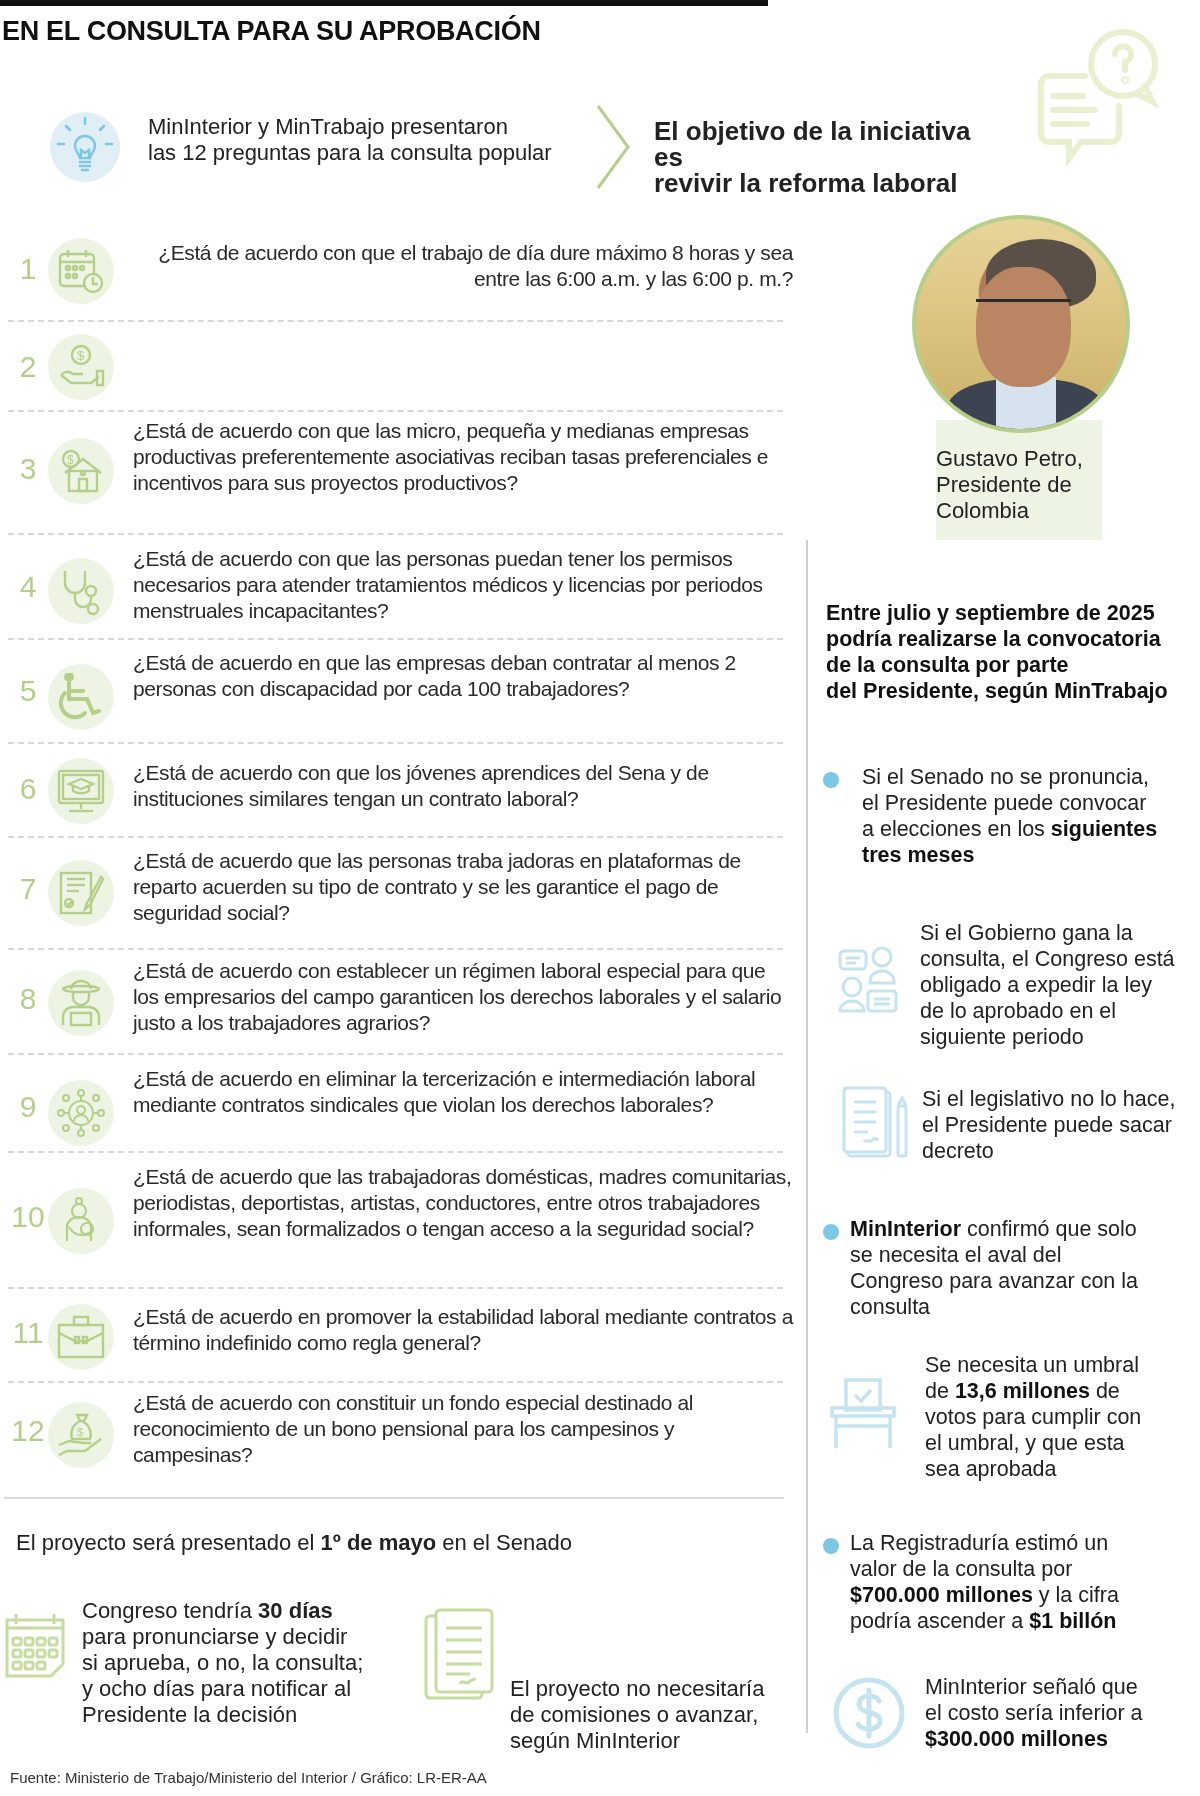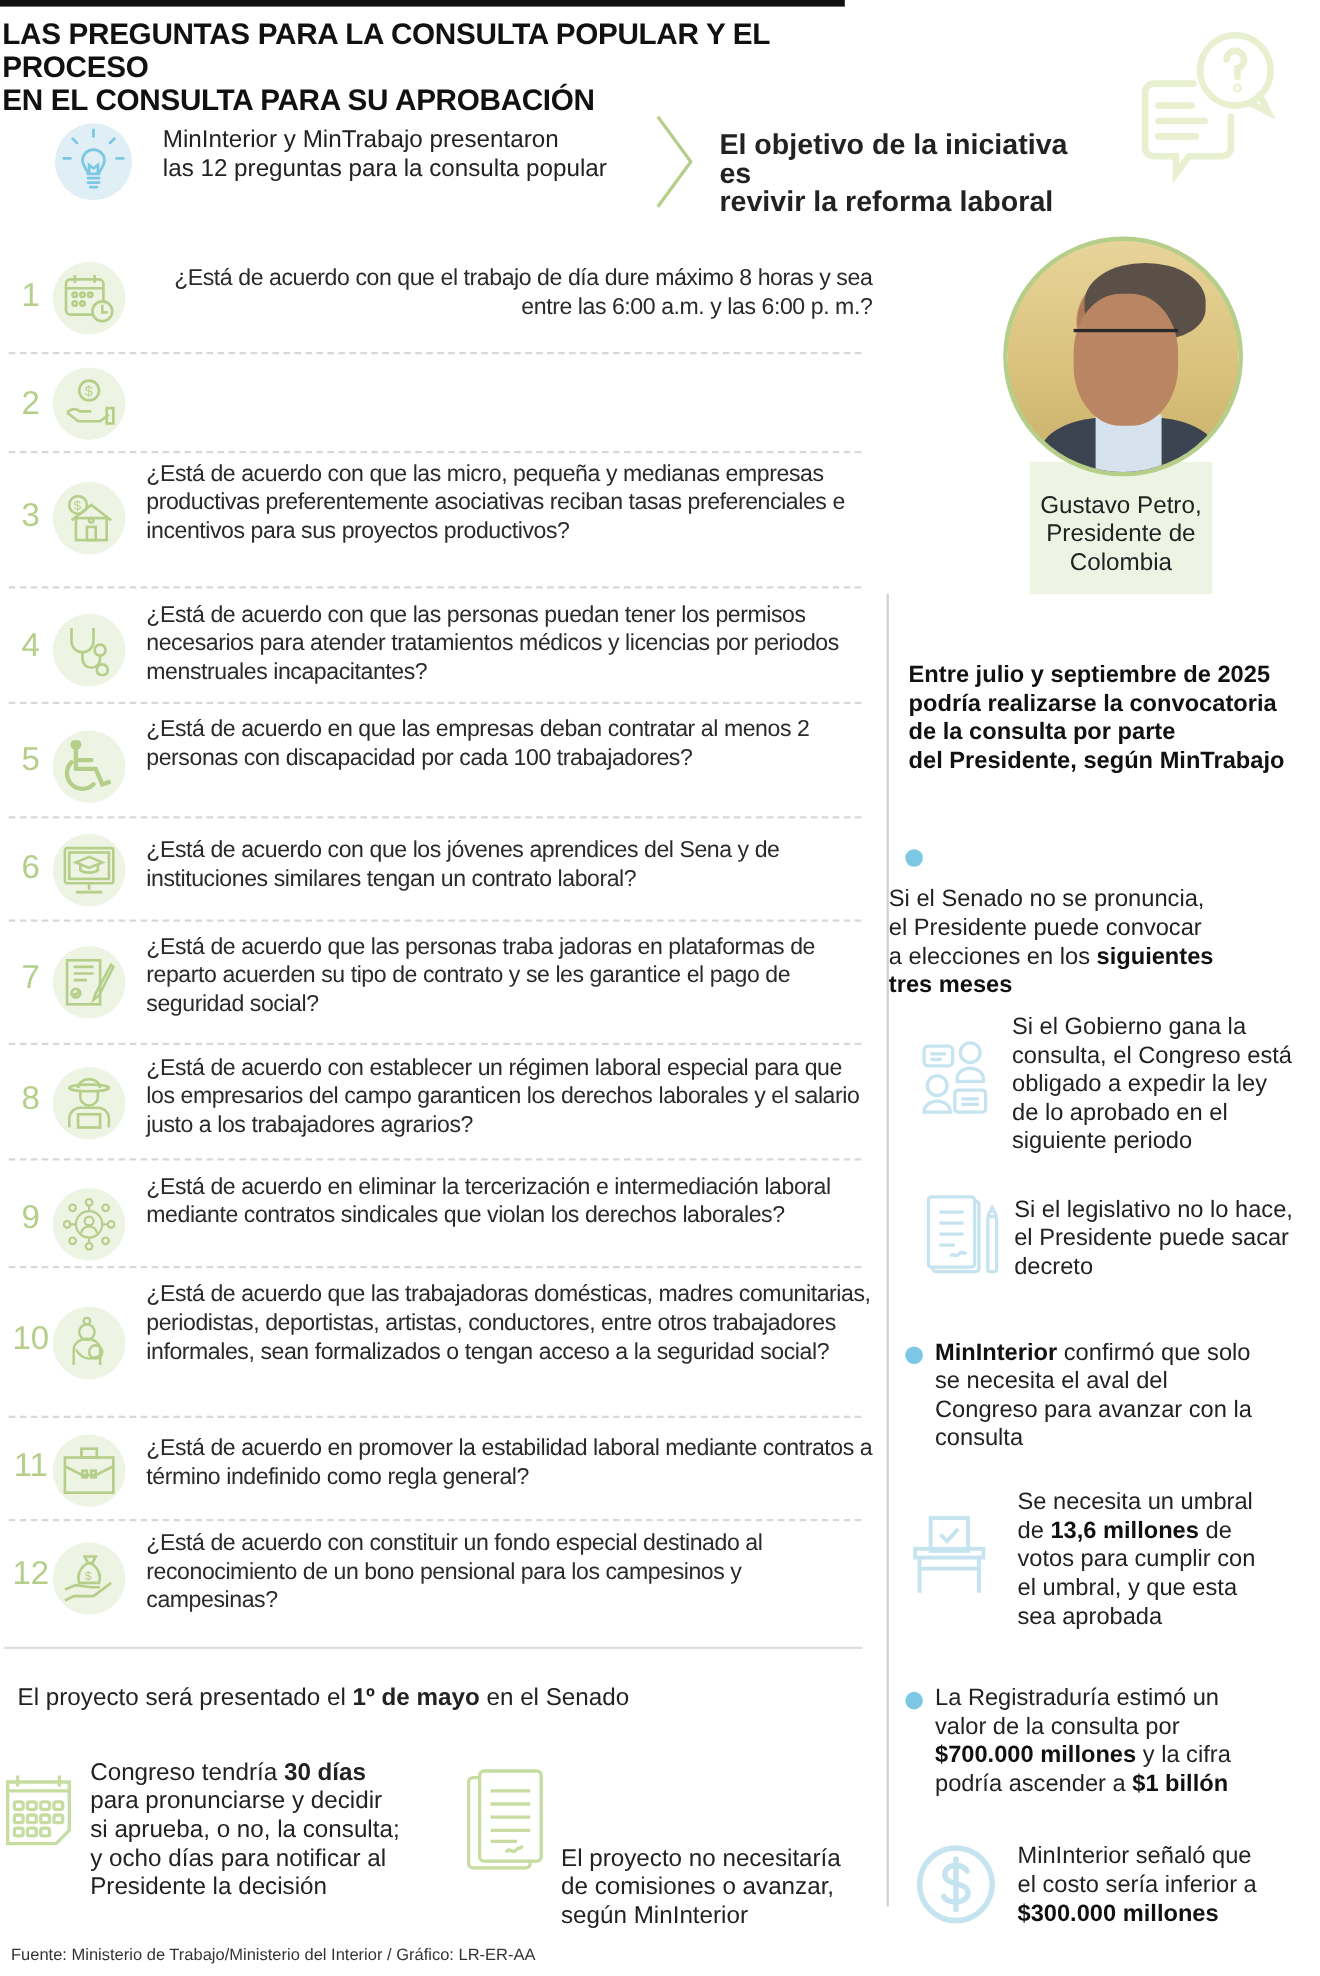--- a/index.html
+++ b/index.html
@@ -28,40 +28,39 @@
   .photo { left:912px; top:215px; width:210px; height:210px; border-radius:50%;
            border:4px solid #b5cf8a; overflow:hidden;
            background: radial-gradient(circle at 50% 35%, #b07a58 0 24%, transparent 25%),
                        linear-gradient(180deg,#e8d49a 0%, #d9c07a 60%, #c9b06a 100%); }
   .photo .hair { position:absolute; left:70px; top:20px; width:110px; height:70px; border-radius:50% 50% 40% 40%; background:#5a5048; }
   .photo .face { position:absolute; left:60px; top:48px; width:95px; height:120px; border-radius:45%; background:#b98562; }
   .photo .glasses { position:absolute; left:60px; top:80px; width:95px; height:18px; border-top:3px solid #2a2a2a; }
   .photo .suit { position:absolute; left:30px; top:160px; width:160px; height:80px; border-radius:40% 40% 0 0; background:#3b4450; }
   .photo .shirt { position:absolute; left:80px; top:158px; width:60px; height:60px; background:#d6e2ee; }
   .caption-box { left:936px; top:420px; width:166px; height:120px; background:#eef4e3; }
-  .caption { left:936px; top:446px; width:166px; text-align:center; font-size:22px; line-height:26px; color:#222; }
+  .caption { left:936px; top:446px; width:166px; font-size:22px; line-height:26px; color:#222; }
 
   .vline { left:806px; top:540px; width:2px; height:1193px; background:#cfcfcf; }
   .headline { left:826px; top:600px; width:380px; font-weight:bold; font-size:21.5px; line-height:26px; color:#111; }
 
   .bullet { position:absolute; width:16px; height:16px; border-radius:50%; background:#7cc8e4; }
   .rtext { position:absolute; font-size:21.5px; line-height:26px; color:#222; }
   .rtext b { color:#111; }
   .ricon { position:absolute; }
 
   .senado { left:16px; top:1530px; font-size:22px; line-height:26px; color:#222; }
   .bottom-text { position:absolute; font-size:22px; line-height:26px; color:#222; }
   .fuente { left:10px; top:1769px; font-size:15px; color:#333; }
 </style>
 </head>
 <body>
 
 <div class="abs topbar"></div>
 <div class="abs title">
-  <div>LAS PREGUNTAS PARA LA CONSULTA POPULAR Y EL PROCESO</div>
   <div>EN EL CONSULTA PARA SU APROBACIÓN</div>
 </div>
 
 <div class="abs intro-icon">
   <svg width="70" height="70" viewBox="0 0 70 70" fill="none" stroke="#7cc8e4" stroke-width="2.5" stroke-linecap="round">
     <line x1="35" y1="6" x2="35" y2="12"></line>
       <line x1="16" y1="14" x2="20" y2="18"></line>
       <line x1="54" y1="14" x2="50" y2="18"></line>
     <line x1="8" y1="32" x2="14" y2="32"></line>
       <line x1="56" y1="32" x2="62" y2="32"></line>
@@ -309,21 +308,21 @@
 
 <div class="abs vline"></div>
 <div class="abs headline">
   <div>Entre julio y septiembre de 2025</div>
   <div>podría realizarse la convocatoria</div>
   <div>de la consulta por parte</div>
   <div>del Presidente, según MinTrabajo</div>
 </div>
 
 <div class="bullet" style="left:823px;top:772px;"></div>
-<div class="rtext" style="left:808px;top:764px;margin-top:40px;">
+<div class="rtext" style="left:862px;top:764px;">
   <div>Si el Senado no se pronuncia,</div>
   <div>el Presidente puede convocar</div>
   <div><span>a elecciones en los </span><b>siguientes</b></div>
   <div><b>tres meses</b></div>
 </div>
 
 <svg class="ricon" style="left:838px;top:945px;width:60px;height:70px;" viewBox="0 0 60 70" fill="none" stroke="#c5e4f0" stroke-width="3">
   <rect x="2" y="6" width="26" height="18" rx="4"></rect>
     <line x1="8" y1="13" x2="22" y2="13"></line>
     <line x1="8" y1="18" x2="18" y2="18"></line>

